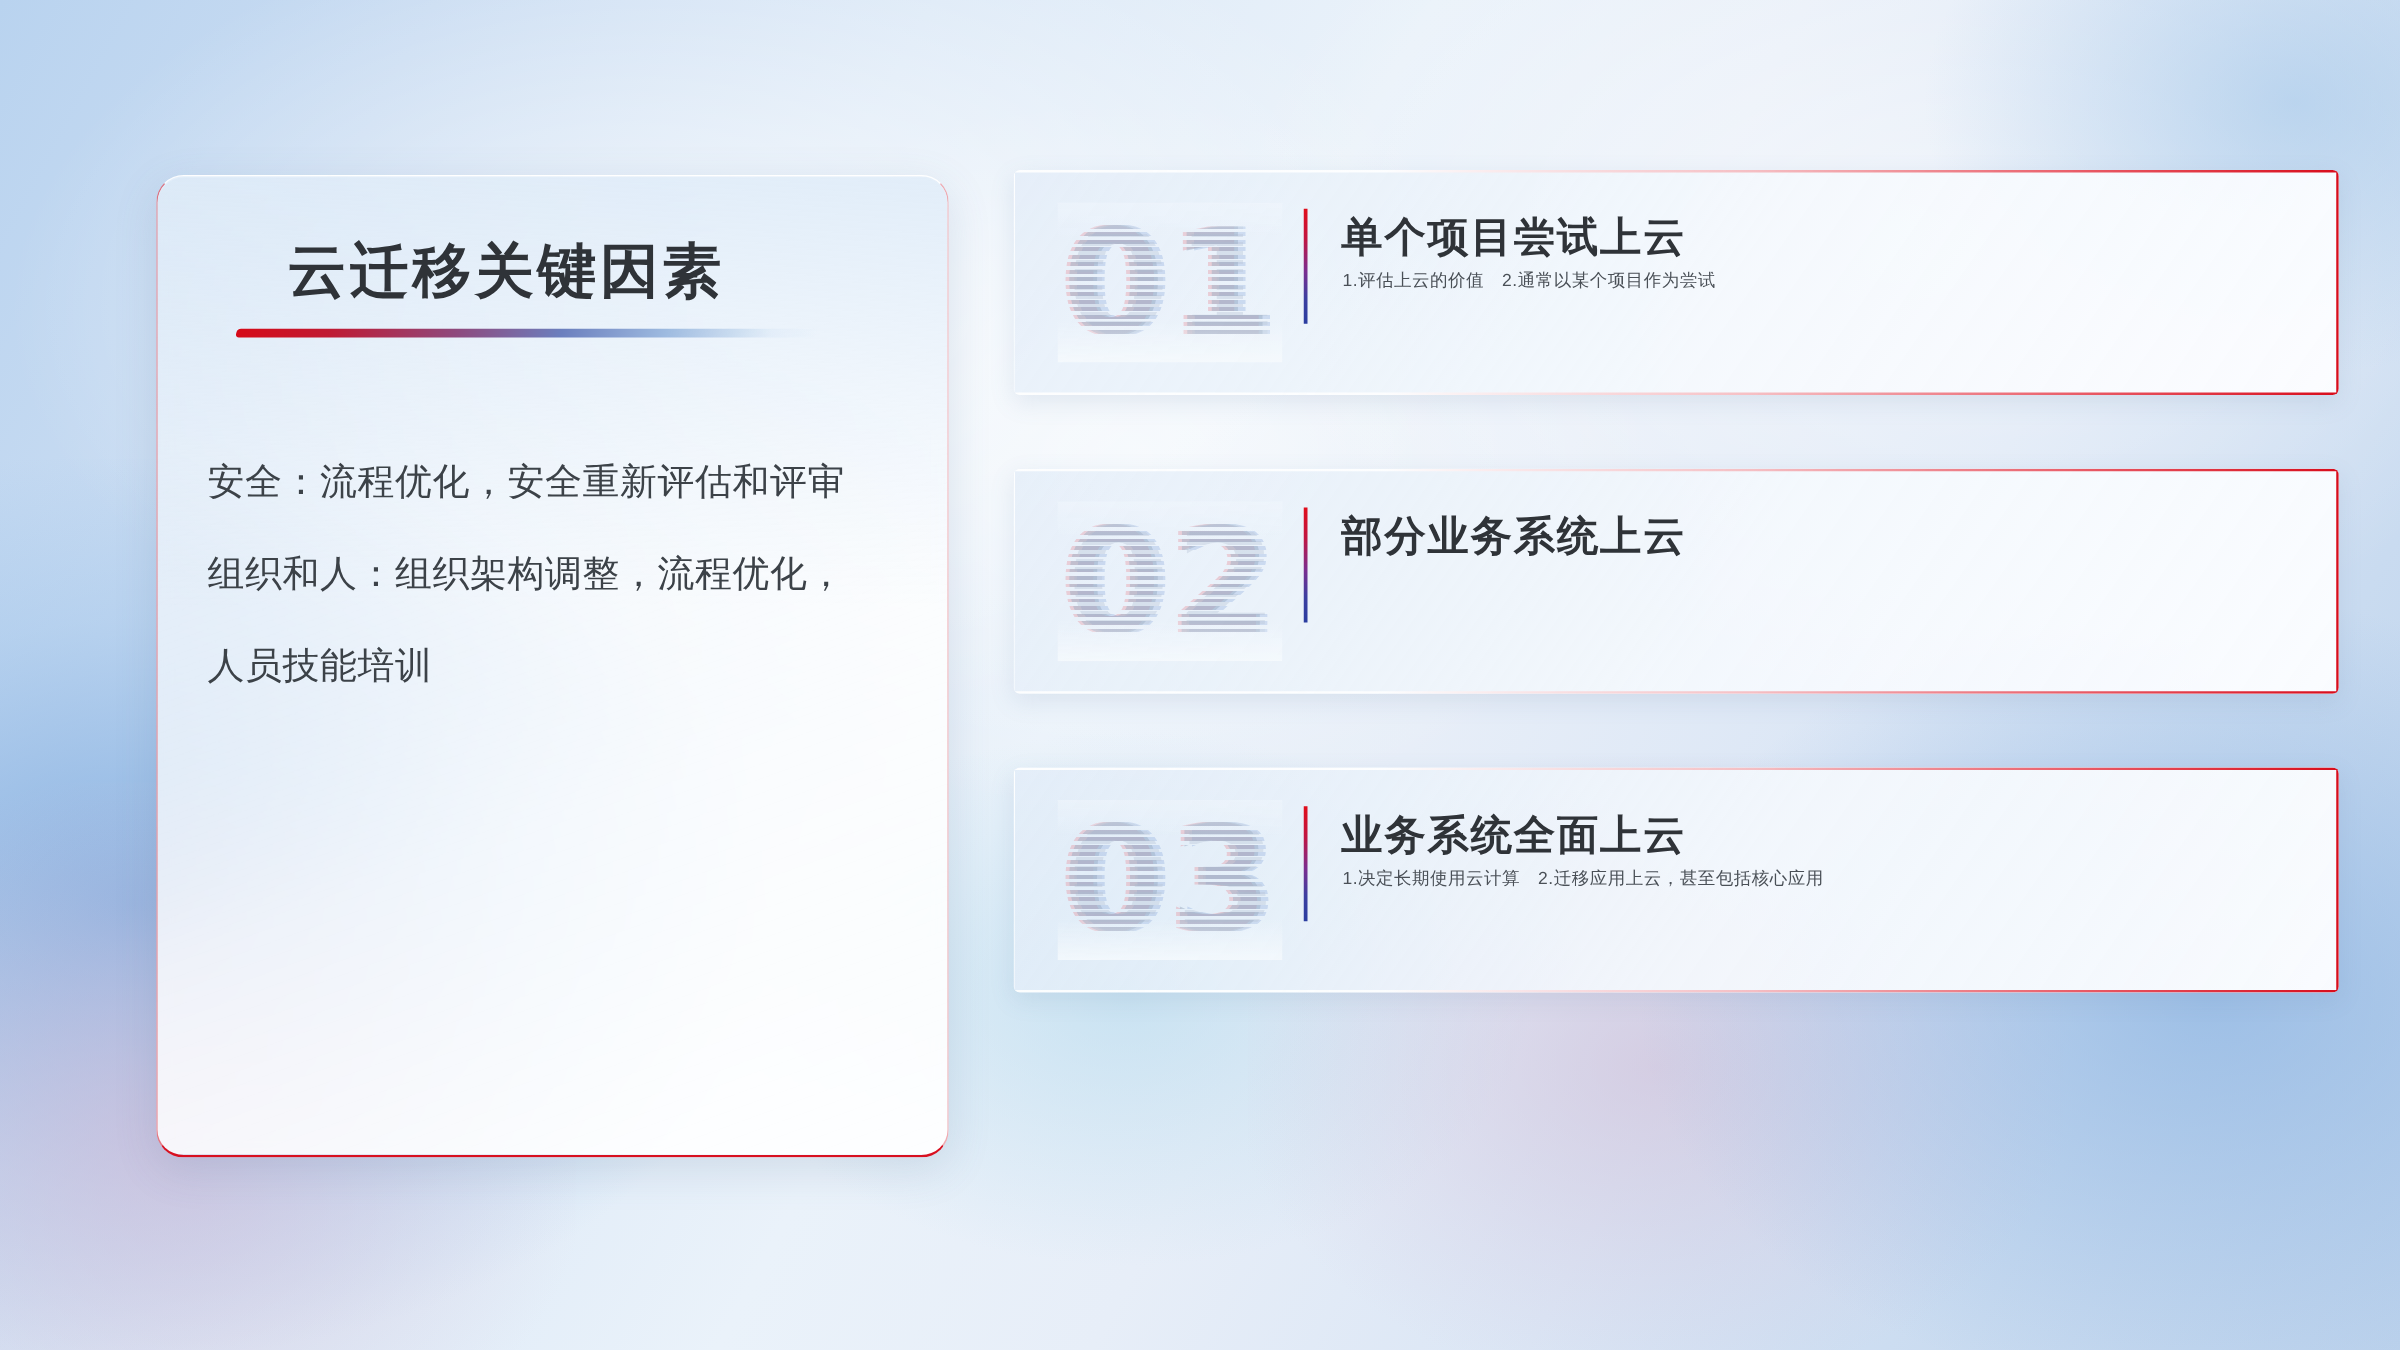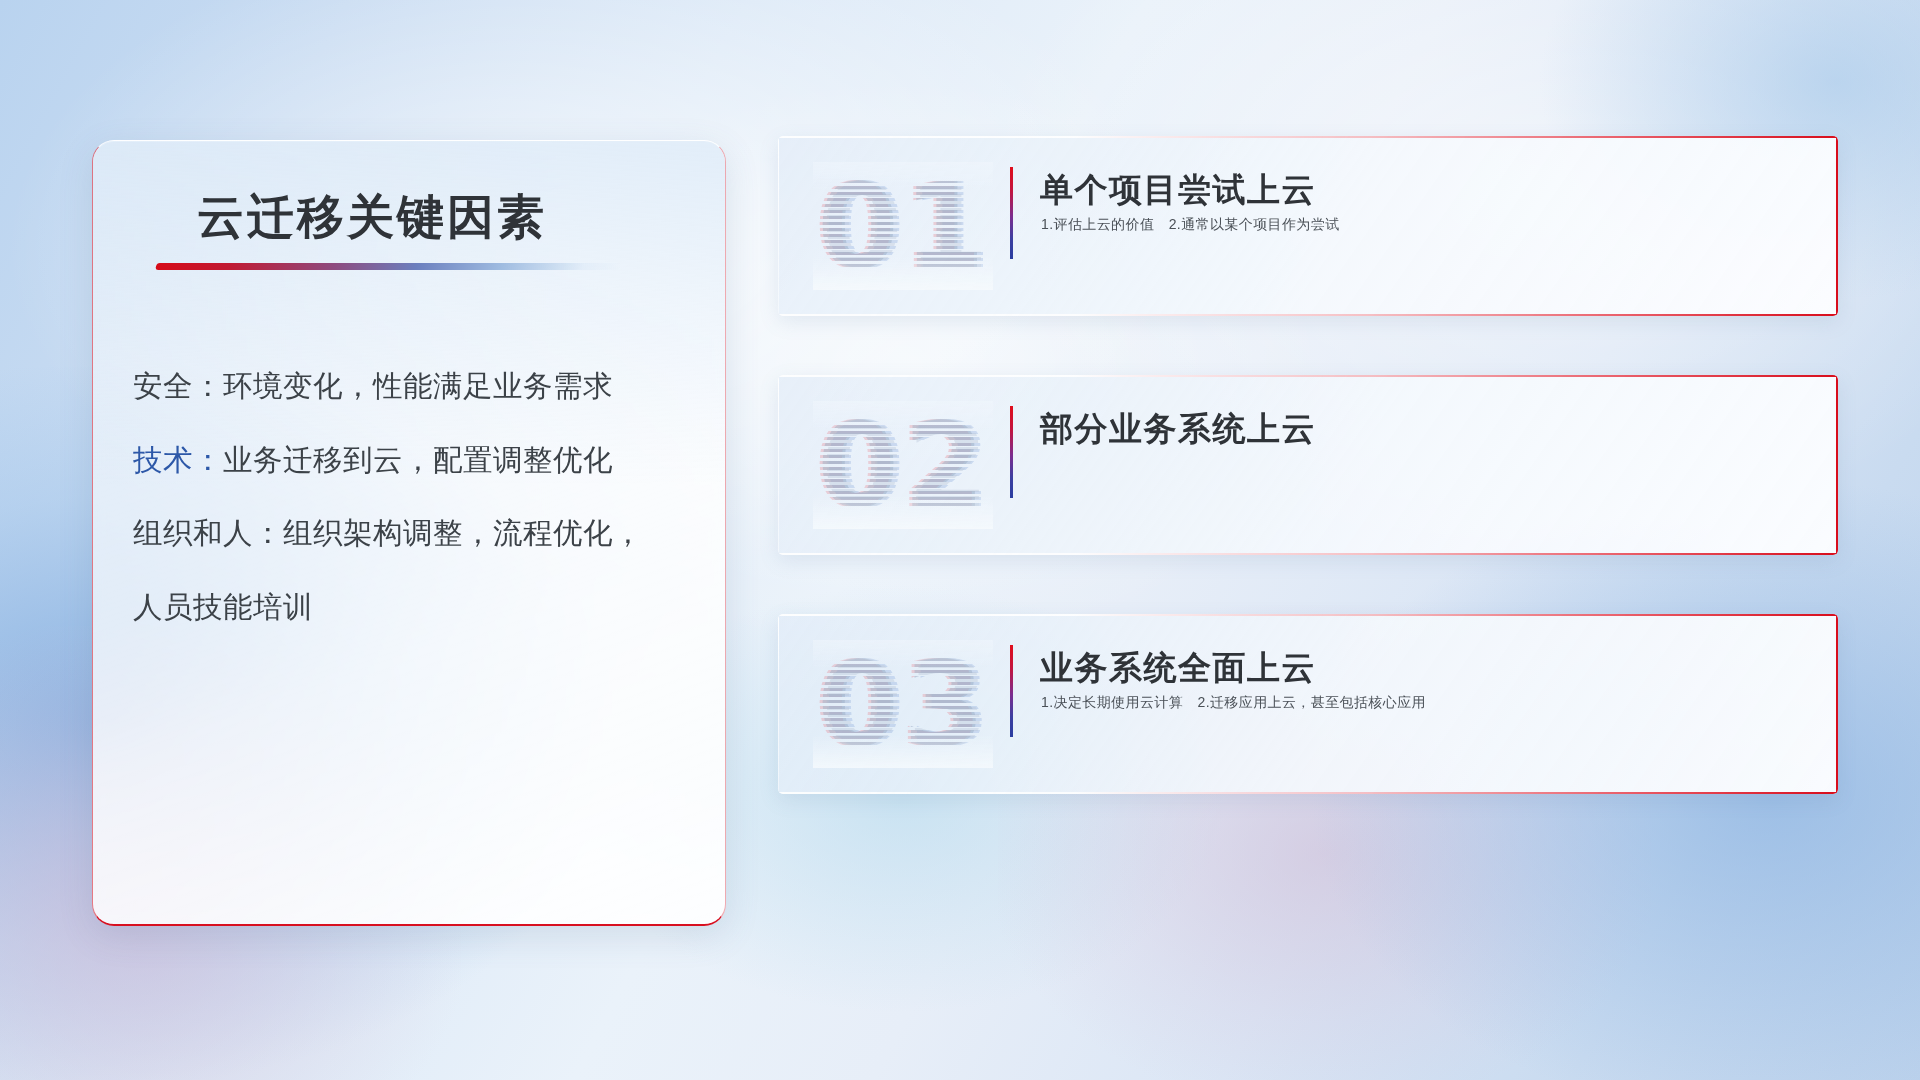--- a/index.html
+++ b/index.html
@@ -50,21 +50,21 @@
   .bg-blue-tr {
     right:-6%; top:-6%; width:26%; height:34%;
     background:radial-gradient(ellipse at 60% 40%, rgba(163,199,233,.6) 0%, rgba(255,255,255,0) 70%);
   }
   .bg-white-mid {
     left:24%; top:6%; width:46%; height:56%;
     background:radial-gradient(ellipse at 50% 50%, rgba(255,255,255,.5) 0%, rgba(255,255,255,0) 68%);
   }
 
   
-  #stage { position:absolute; inset:0; z-index:2; }
+  #stage { position:absolute; inset:0; z-index:2;margin-left:33px; }
 
   
   #left-panel {
     position:absolute; left:92px; top:140px; width:634px; height:786px;
     border-radius:22px;
     background:linear-gradient(160deg, rgba(255,255,255,.40) 0%, rgba(255,255,255,.58) 30%,
                rgba(255,255,255,.80) 62%, rgba(255,255,255,.93) 100%);
     border:1px solid rgba(255,255,255,.80);
     border-bottom:2.5px solid #d81020;
     border-left:1.5px solid rgba(216,16,32,.55);
@@ -193,22 +193,21 @@
   <div class="bgl bg-blue-r"></div>
 </div>
 
 <div id="stage">
 
   <section id="left-panel">
     <div class="lp-inner">
       <h1 id="panel-title">云迁移关键因素</h1>
       <div id="title-underline"></div>
       <div id="factor-list">
-          <div class="factor-row"><span class="f-label">安全：</span><span class="f-text">环境变化，性能满足业务需求</span></div>
-          <div class="factor-row"><span class="f-label accent">技术：</span><span class="f-text">业务迁移到云，配置调整优化</span></div>
+          <div class="factor-row"><span class="f-label">安全：</span><span class="f-text">流程优化，安全重新评估和评审</span></div>
           <div class="factor-row"><span class="f-label">组织和人：</span><span class="f-text">组织架构调整，流程优化，</span></div>
           <div class="factor-row"><span class="f-text">人员技能培训</span></div>
         </div>
     </div>
   </section>
 
   <section id="cards">
       <article class="card">
         <span class="edge-top"></span>
         <span class="edge-bot"></span>

